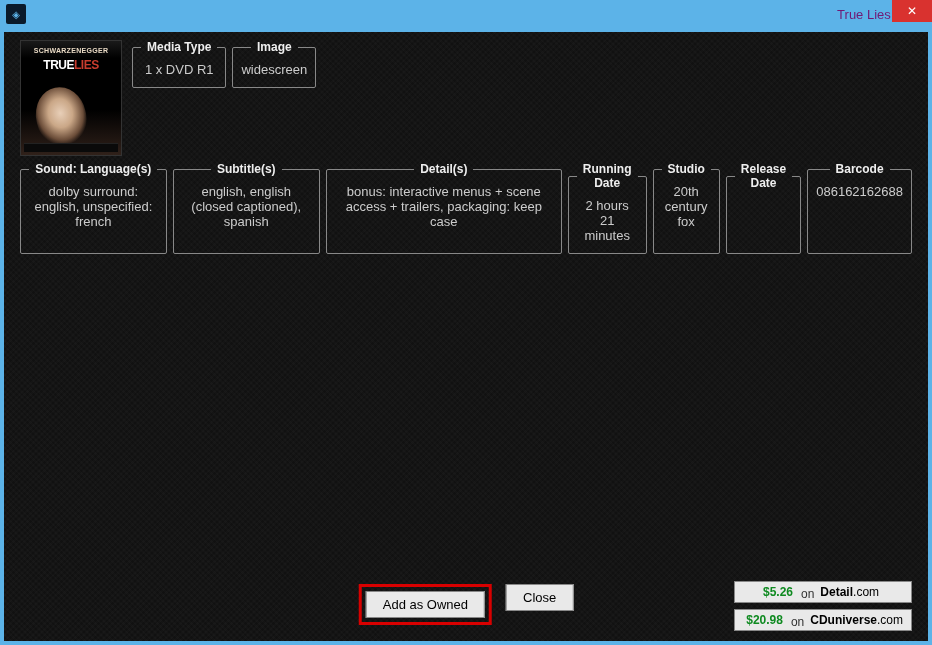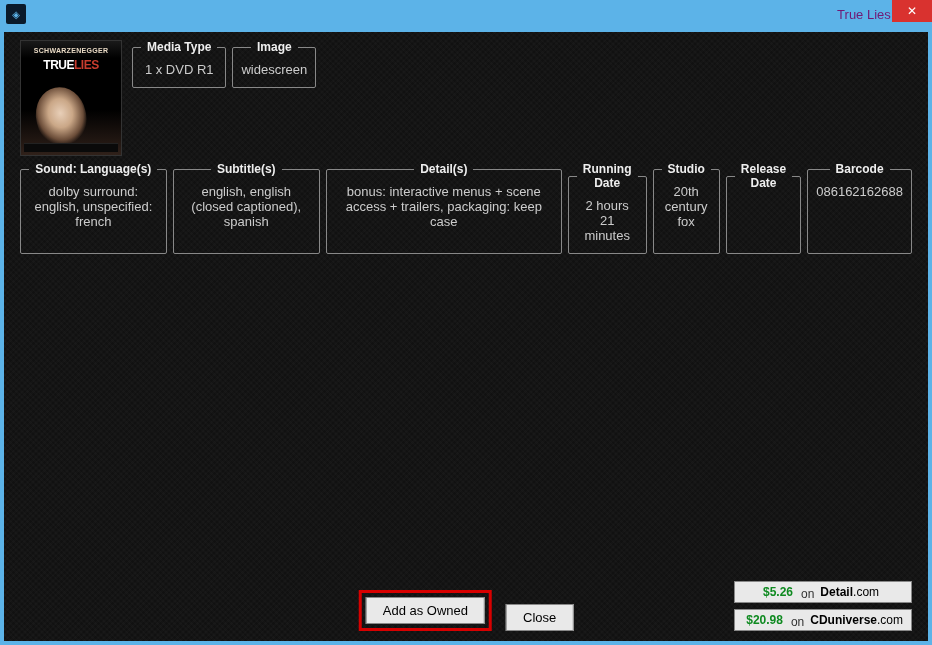--- a/index.html
+++ b/index.html
@@ -137,24 +137,24 @@
 }
 .bottom-bar {
   margin-top: auto;
   padding: 8px 0 10px 0;
   position: relative;
   height: 60px;
 }
 .center-buttons {
   position: absolute;
   left: 50%; transform: translateX(-50%);
-  bottom: 10px;
+  bottom: 16px;
   display: flex;
   gap: 14px;
-  align-items: flex-end;
+  align-items: flex-start;
 }
 .highlight-frame {
   border: 3px solid #d80000;
   padding: 4px;
 }
 button.ui-btn {
   background: #e9e9e9;
   border: 1px solid #888;
   padding: 5px 16px;
   font-size: 13px;

